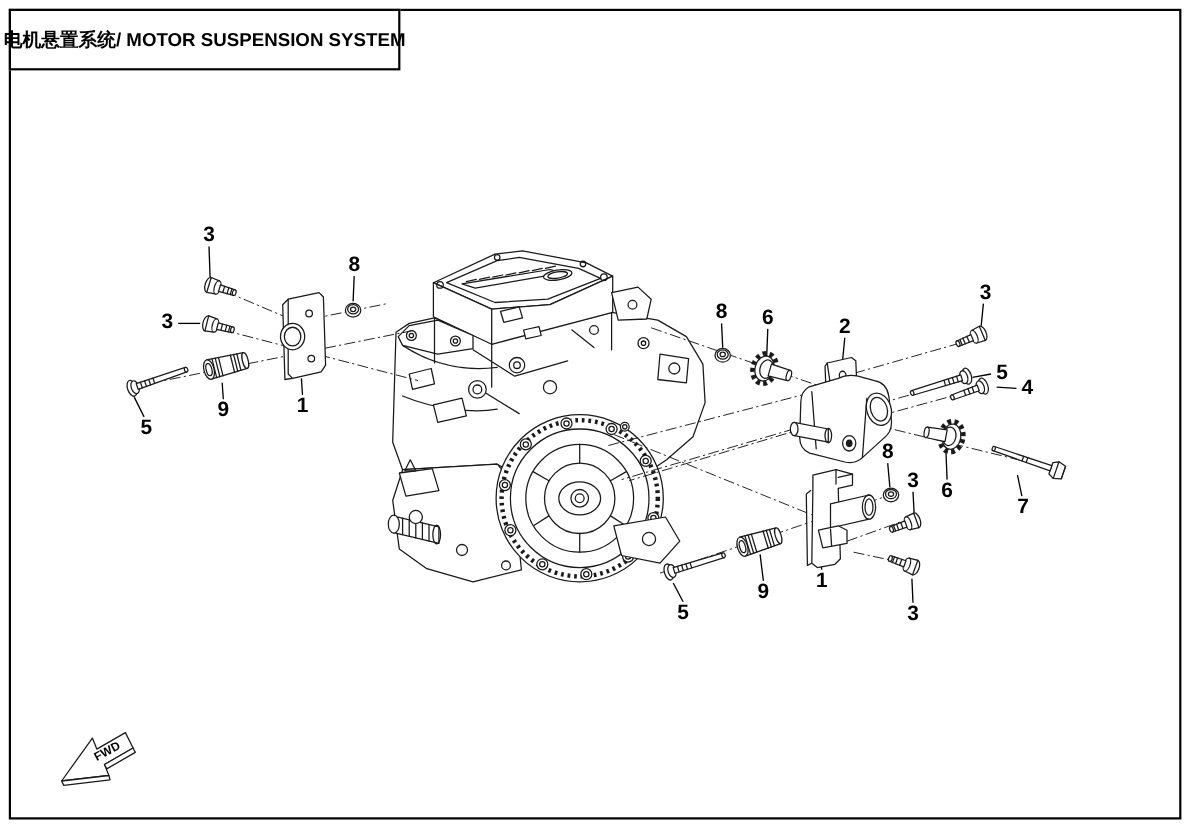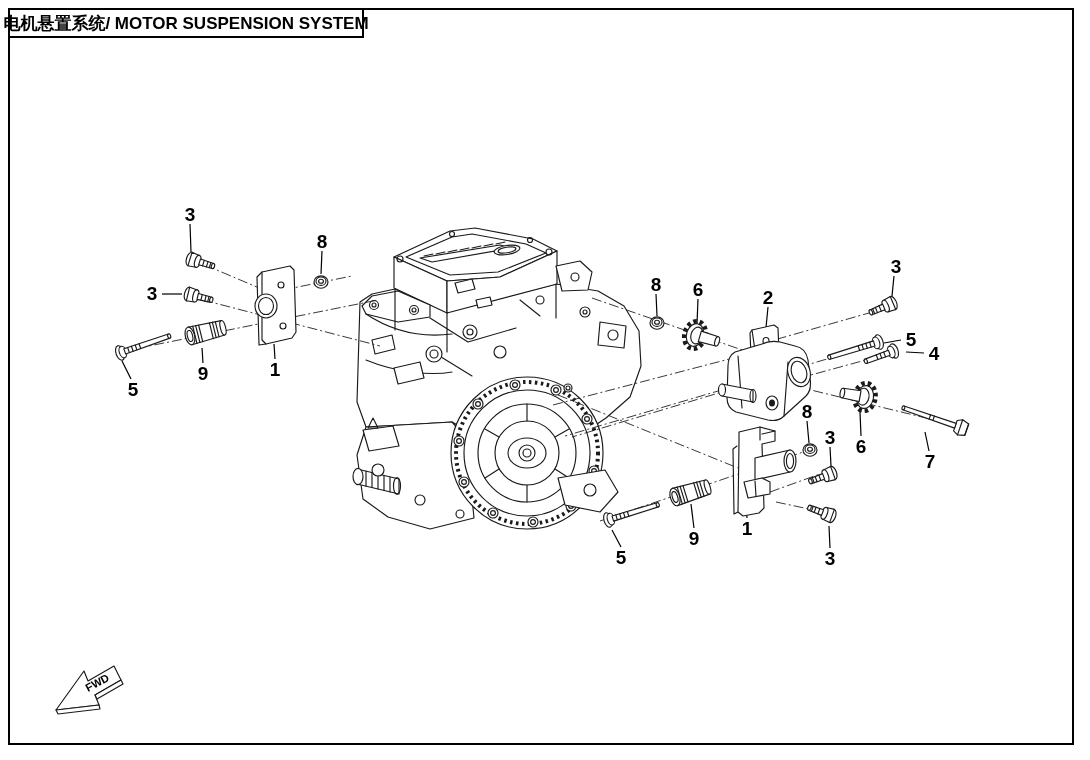--- a/index.html
+++ b/index.html
@@ -5,21 +5,21 @@
   html,body{margin:0;padding:0;}
   body{
     width:1090px;height:760px;position:relative;background:#fff;
     font-family:"Liberation Sans","DejaVu Sans",sans-serif;overflow:hidden;color:#000;
   }
   .page-border{
     position:absolute;left:8px;top:8px;width:1066px;height:737px;
     border:2px solid #000;box-sizing:border-box;background:#fff;
   }
   .title-box{
-    position:absolute;left:8px;top:8px;width:356px;height:30px;
+    position:absolute;left:8px;top:8px;width:356px;height:56px;
     border:2px solid #000;box-sizing:border-box;background:#fff;
     display:flex;align-items:center;justify-content:center;
     font-size:17px;font-weight:bold;white-space:nowrap;
   }
   #diagram{position:absolute;left:0;top:0;width:1090px;height:760px;}
   #diagram-svg{position:absolute;left:0;top:0;}
   .callout{
     position:absolute;transform:translate(-50%,-50%);
     font-size:19px;font-weight:bold;line-height:1;color:#000;
   }

